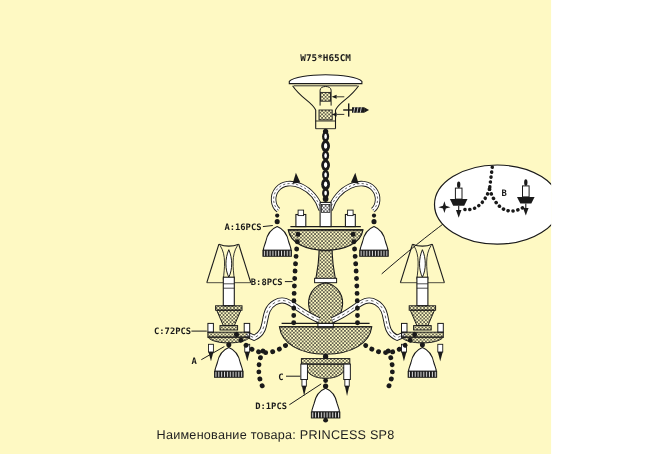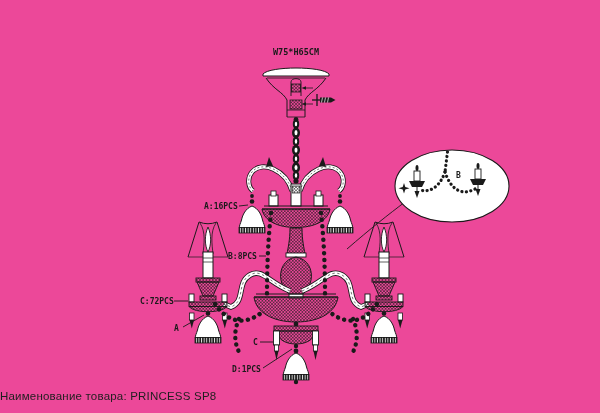--- a/index.html
+++ b/index.html
@@ -1,22 +1,22 @@
 <!DOCTYPE html>
 <html><head>
 <meta charset="utf-8">
 <style>
   html,body{margin:0;padding:0;background:#fff;}
-  .page{position:relative;width:600px;height:413px;background:#ec4899;overflow:hidden;
+  .page{position:relative;width:501px;height:413px;background:#fef9c3;overflow:hidden;
         font-family:"Liberation Sans",sans-serif;}
   svg{position:absolute;left:0;top:0;}
   .callout{font-family:"DejaVu Sans Mono",monospace;font-weight:bold;font-size:8px;fill:#1a1a1a;}
   .dim{font-family:"DejaVu Sans Mono",monospace;font-weight:bold;font-size:8.5px;fill:#1a1a1a;}
   .inset-letter{font-family:"DejaVu Sans Mono",monospace;font-weight:bold;font-size:8px;fill:#1a1a1a;}
-  .caption{position:absolute;left:0;right:0;top:390px;text-align:left;
+  .caption{position:absolute;left:0;right:0;top:390px;text-align:center;
            font-size:11.5px;color:#1f1f1f;letter-spacing:0.2px;}
 </style>
 </head>
 <body>
 
 <div class="page">
 <svg width="600" height="413" viewBox="0 0 600 413">
   <defs>
 
     <pattern id="xh" patternUnits="userSpaceOnUse" width="3.2" height="3.2">

